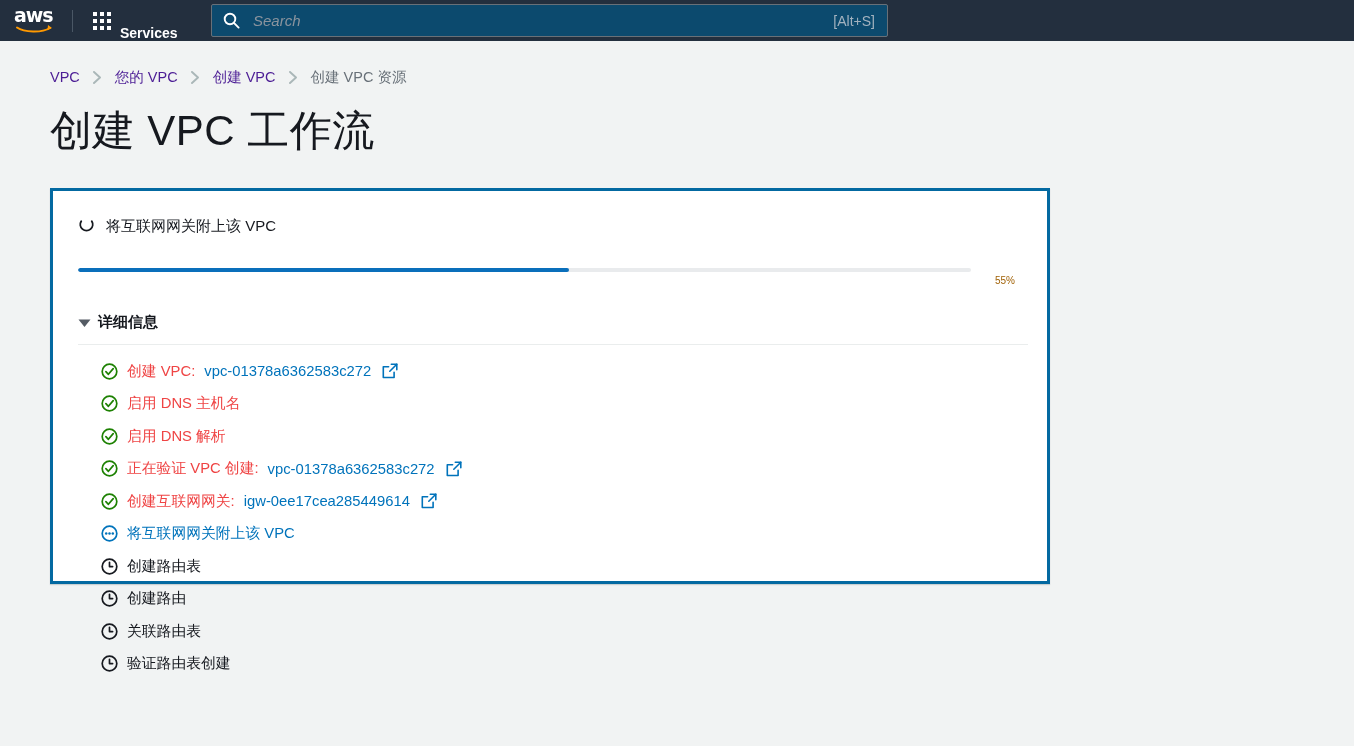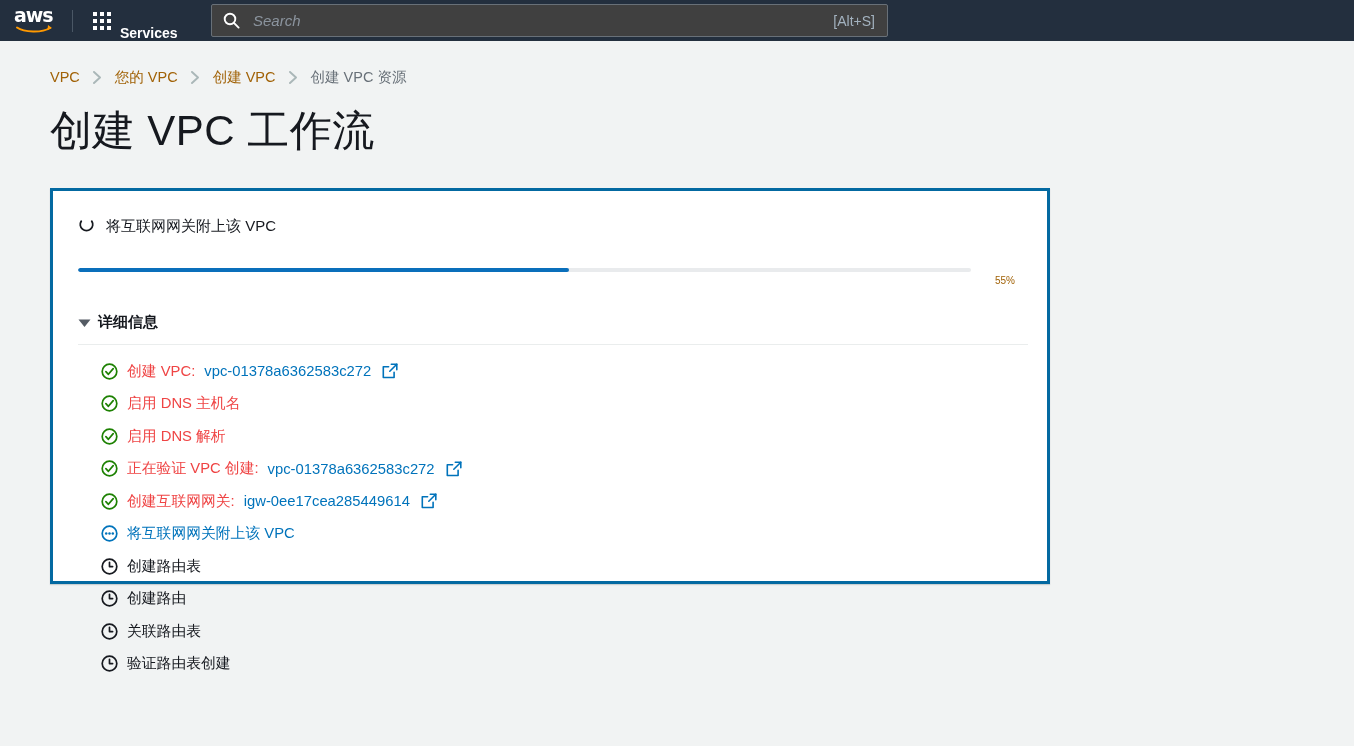--- a/index.html
+++ b/index.html
@@ -63,21 +63,21 @@
     font-size: 14px;
     font-weight: bold;
     margin-top: 24px;
   }
   .search-wrap {
     position: absolute;
     left: 211px;
     top: 4px;
     width: 677px;
     height: 33px;
-    background: #404040;
+    background: #0c4a6e;
     border: 1px solid #687078;
     border-radius: 2px;
     display: flex;
     align-items: center;
     padding: 0 12px 0 11px;
     cursor: text;
   }
   .search-icon { flex: 0 0 auto; margin-right: 11px; display: block; }
   .search-input {
     flex: 1 1 auto;
@@ -100,21 +100,21 @@
   
   .content { padding: 0; }
 
   .breadcrumb {
     display: flex;
     align-items: center;
     padding: 32px 0 0 50px;
     font-size: 14.5px;
     height: 40px;
   }
-  .crumb { color: #a16207; cursor: pointer; white-space: nowrap; }
+  .crumb { color: #4c1d95; cursor: pointer; white-space: nowrap; }
   .crumb.current { color: #687078; cursor: default; }
   .crumb-sep {
     margin: 0 12px;
     display: inline-flex;
     align-items: center;
   }
 
   .page-title {
     margin: 22px 0 0 50px;
     font-size: 42px;

